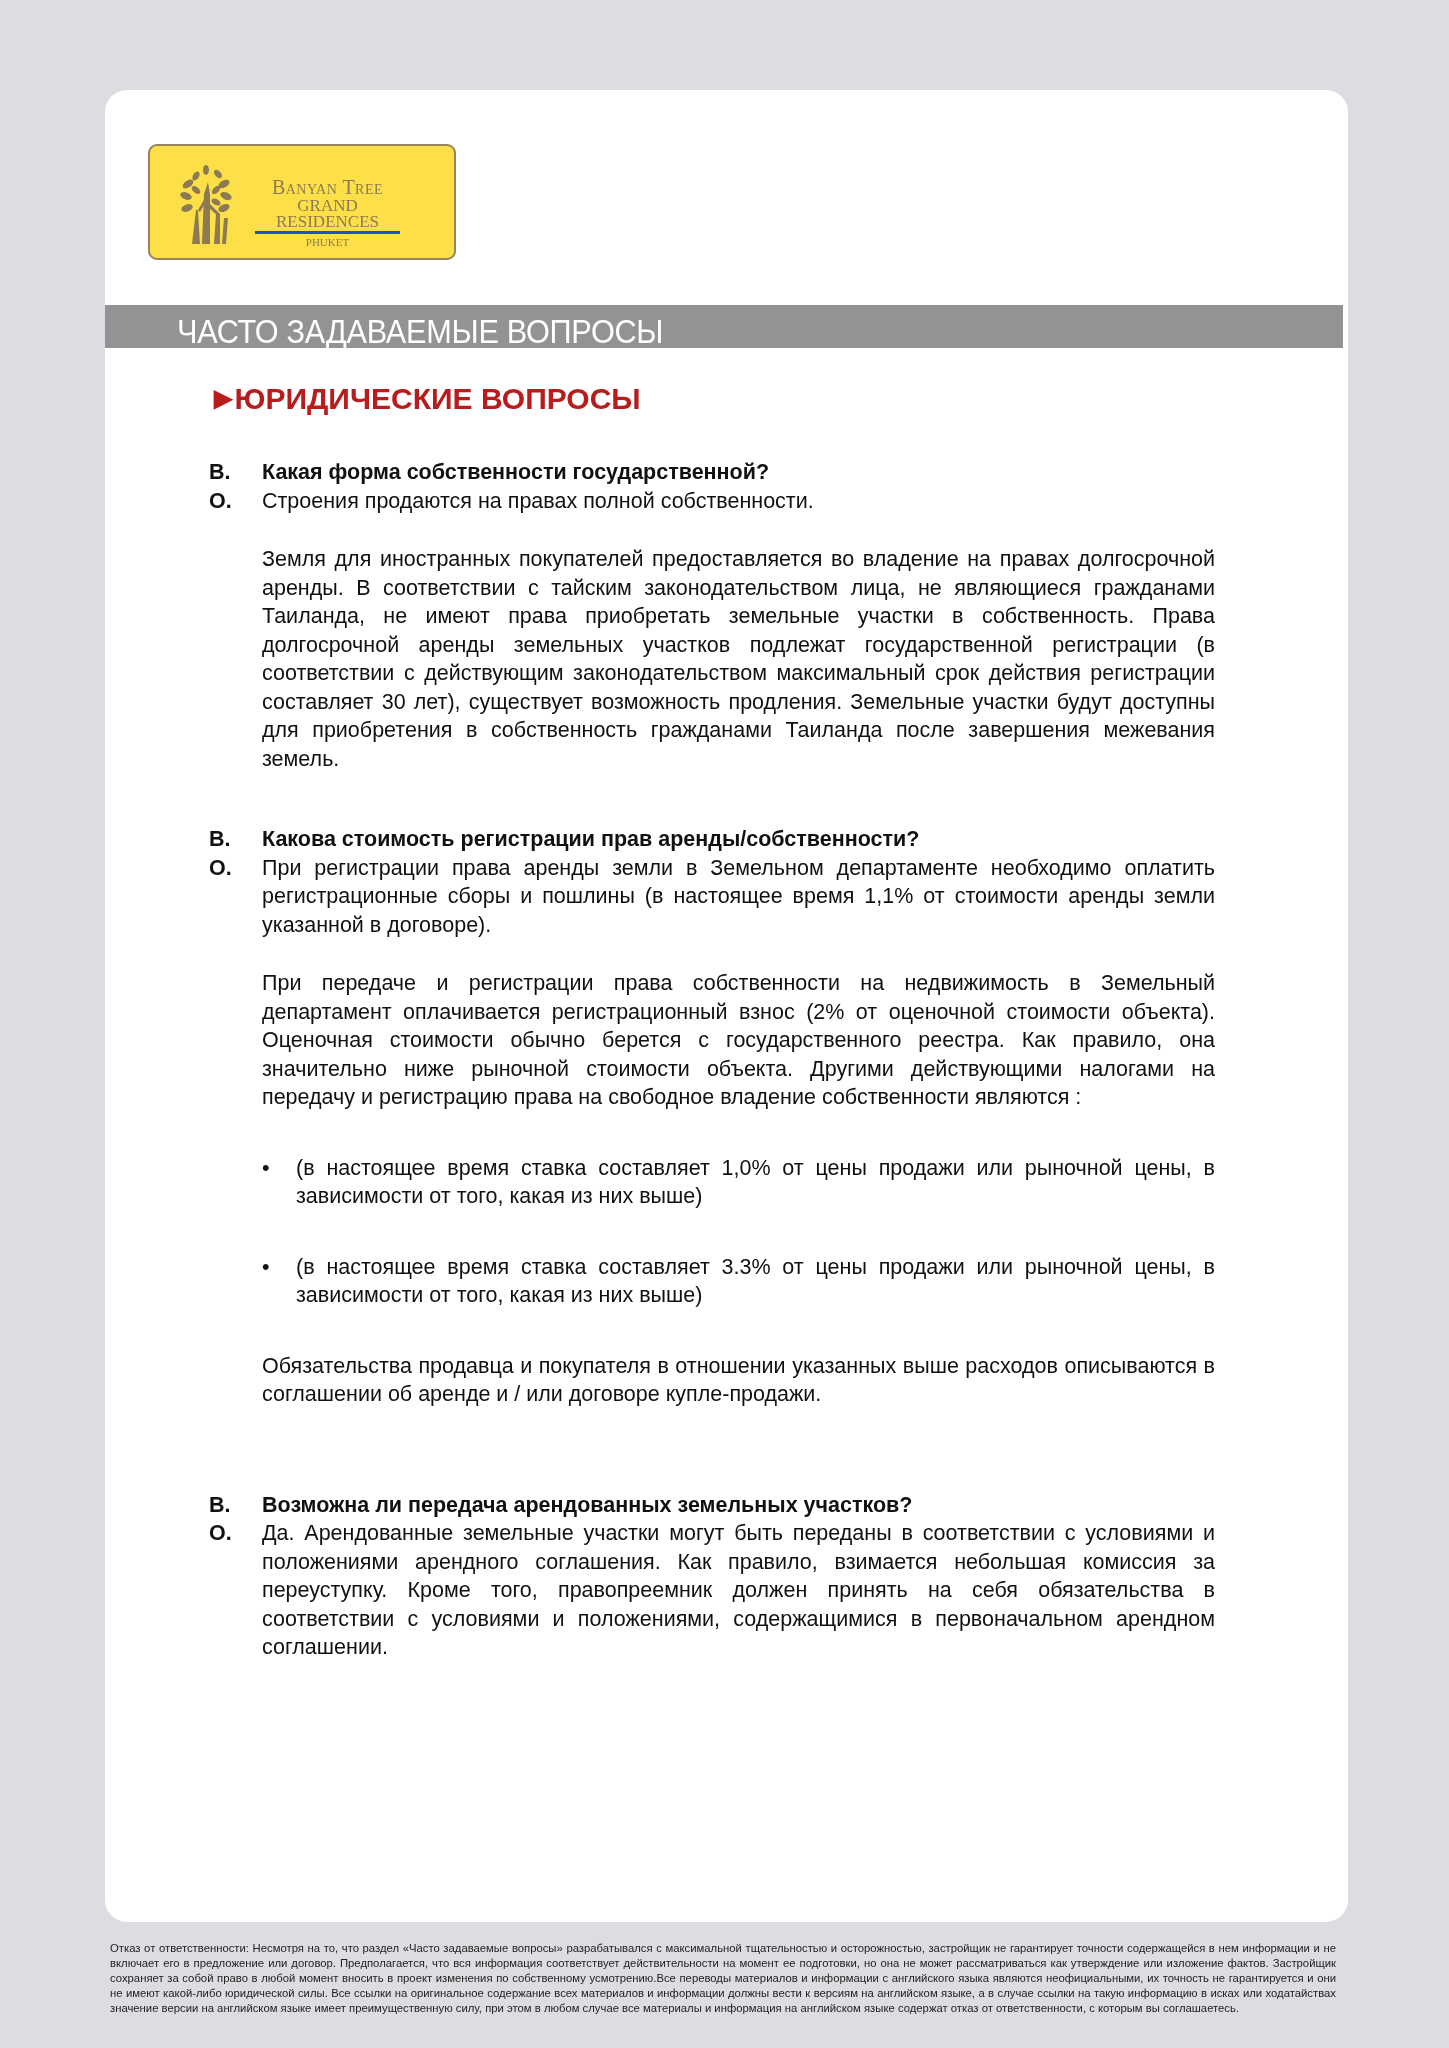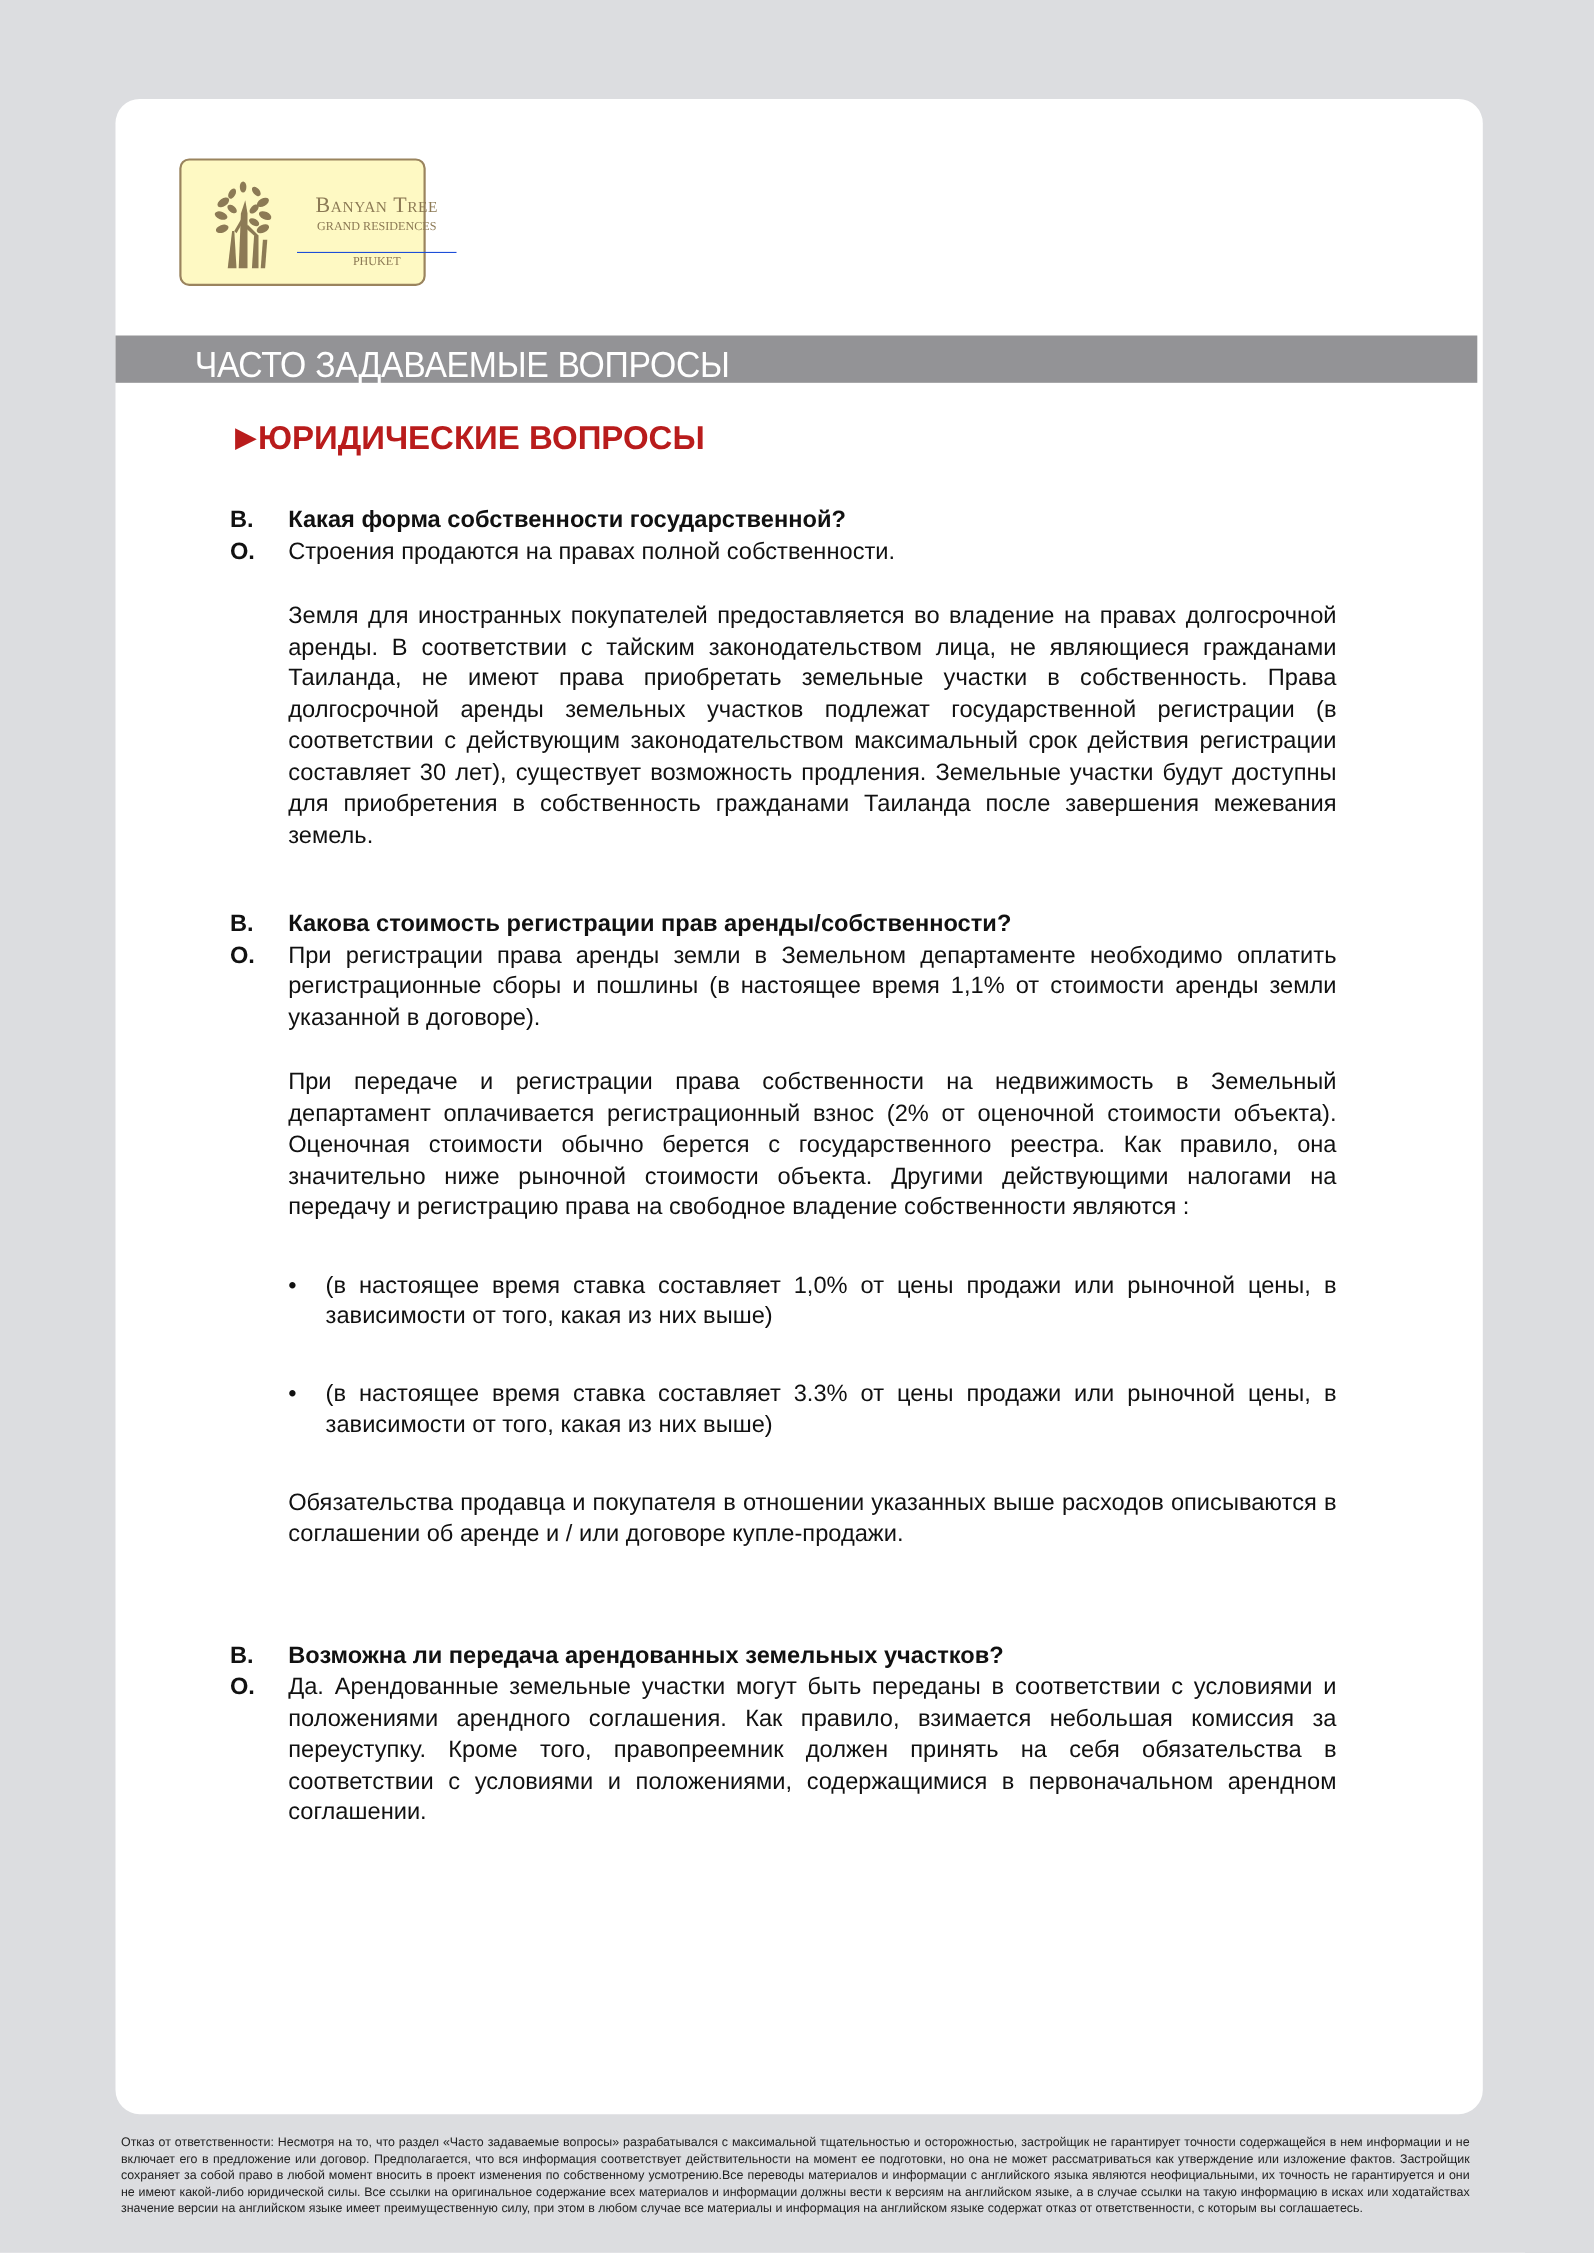--- a/index.html
+++ b/index.html
@@ -13,40 +13,40 @@
   }
   .card {
     position: absolute;
     left: 105px; top: 90px;
     width: 1243px; height: 1832px;
     background: #ffffff;
     border-radius: 22px;
   }
   .logo {
     position: absolute;
-    left: 163px; top: 144px;
-    width: 224px; height: 116px;
+    left: 148px; top: 144px;
+    width: 308px; height: 116px;
     box-sizing: border-box;
     border: 2px solid #9a845e;
     border-radius: 9px;
-    background: #fef9c3;
+    background: #fde047;
   }
   .logo .tree {
     position: absolute; left: 28px; top: 18px;
     width: 56px; height: 80px;
   }
   .logo .wordmark {
     position: absolute; left: 105px; top: 30px;
     width: 145px;
     text-align: center;
     font-family: "Liberation Serif", serif;
     color: #8c7a55;
   }
   .logo .wm1 { font-size: 20px; letter-spacing: 0.5px; line-height: 22px; font-variant: small-caps; }
-  .logo .wm2 { font-size: 11px; line-height: 16px; border-bottom: 1px solid #1d4ed8; padding-bottom: 15px; }
+  .logo .wm2 { font-size: 17px; line-height: 16px; border-bottom: 3px solid #1d4ed8; padding-bottom: 1px; }
   .logo .wm3 { font-size: 11px; line-height: 16px; }
 
   .banner {
     position: absolute;
     left: 105px; top: 305px;
     width: 1238px; height: 43px;
     background: #939396;
   }
   .banner span {
     position: absolute; left: 72px; top: 8px;

